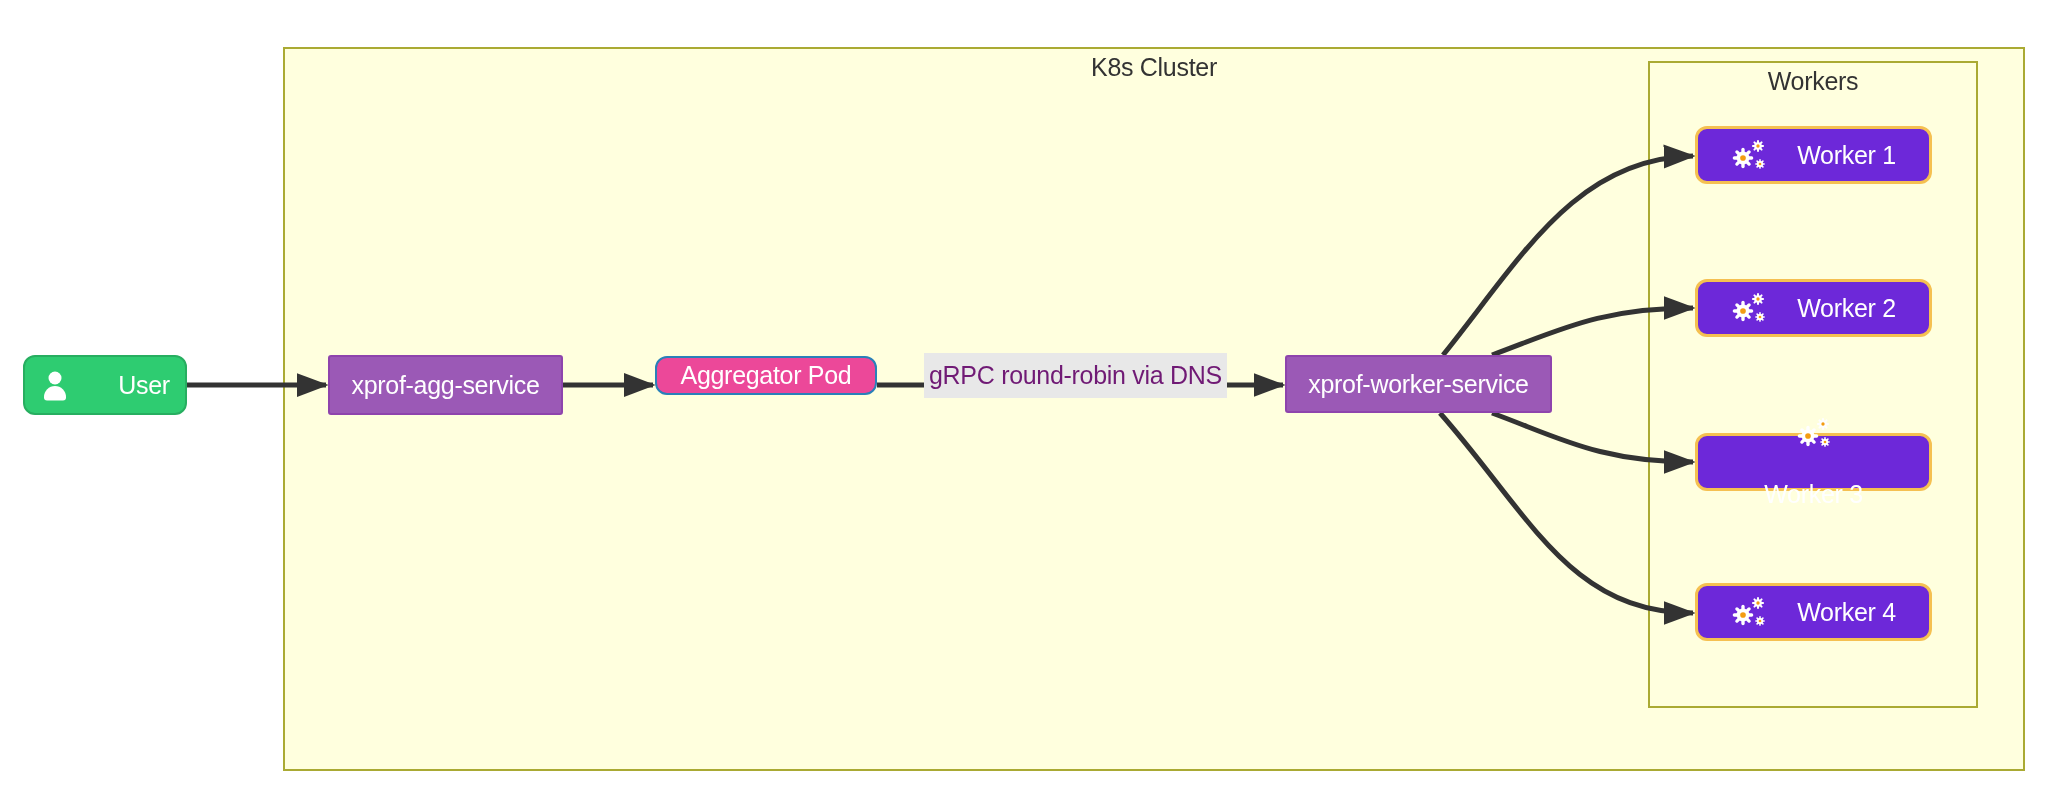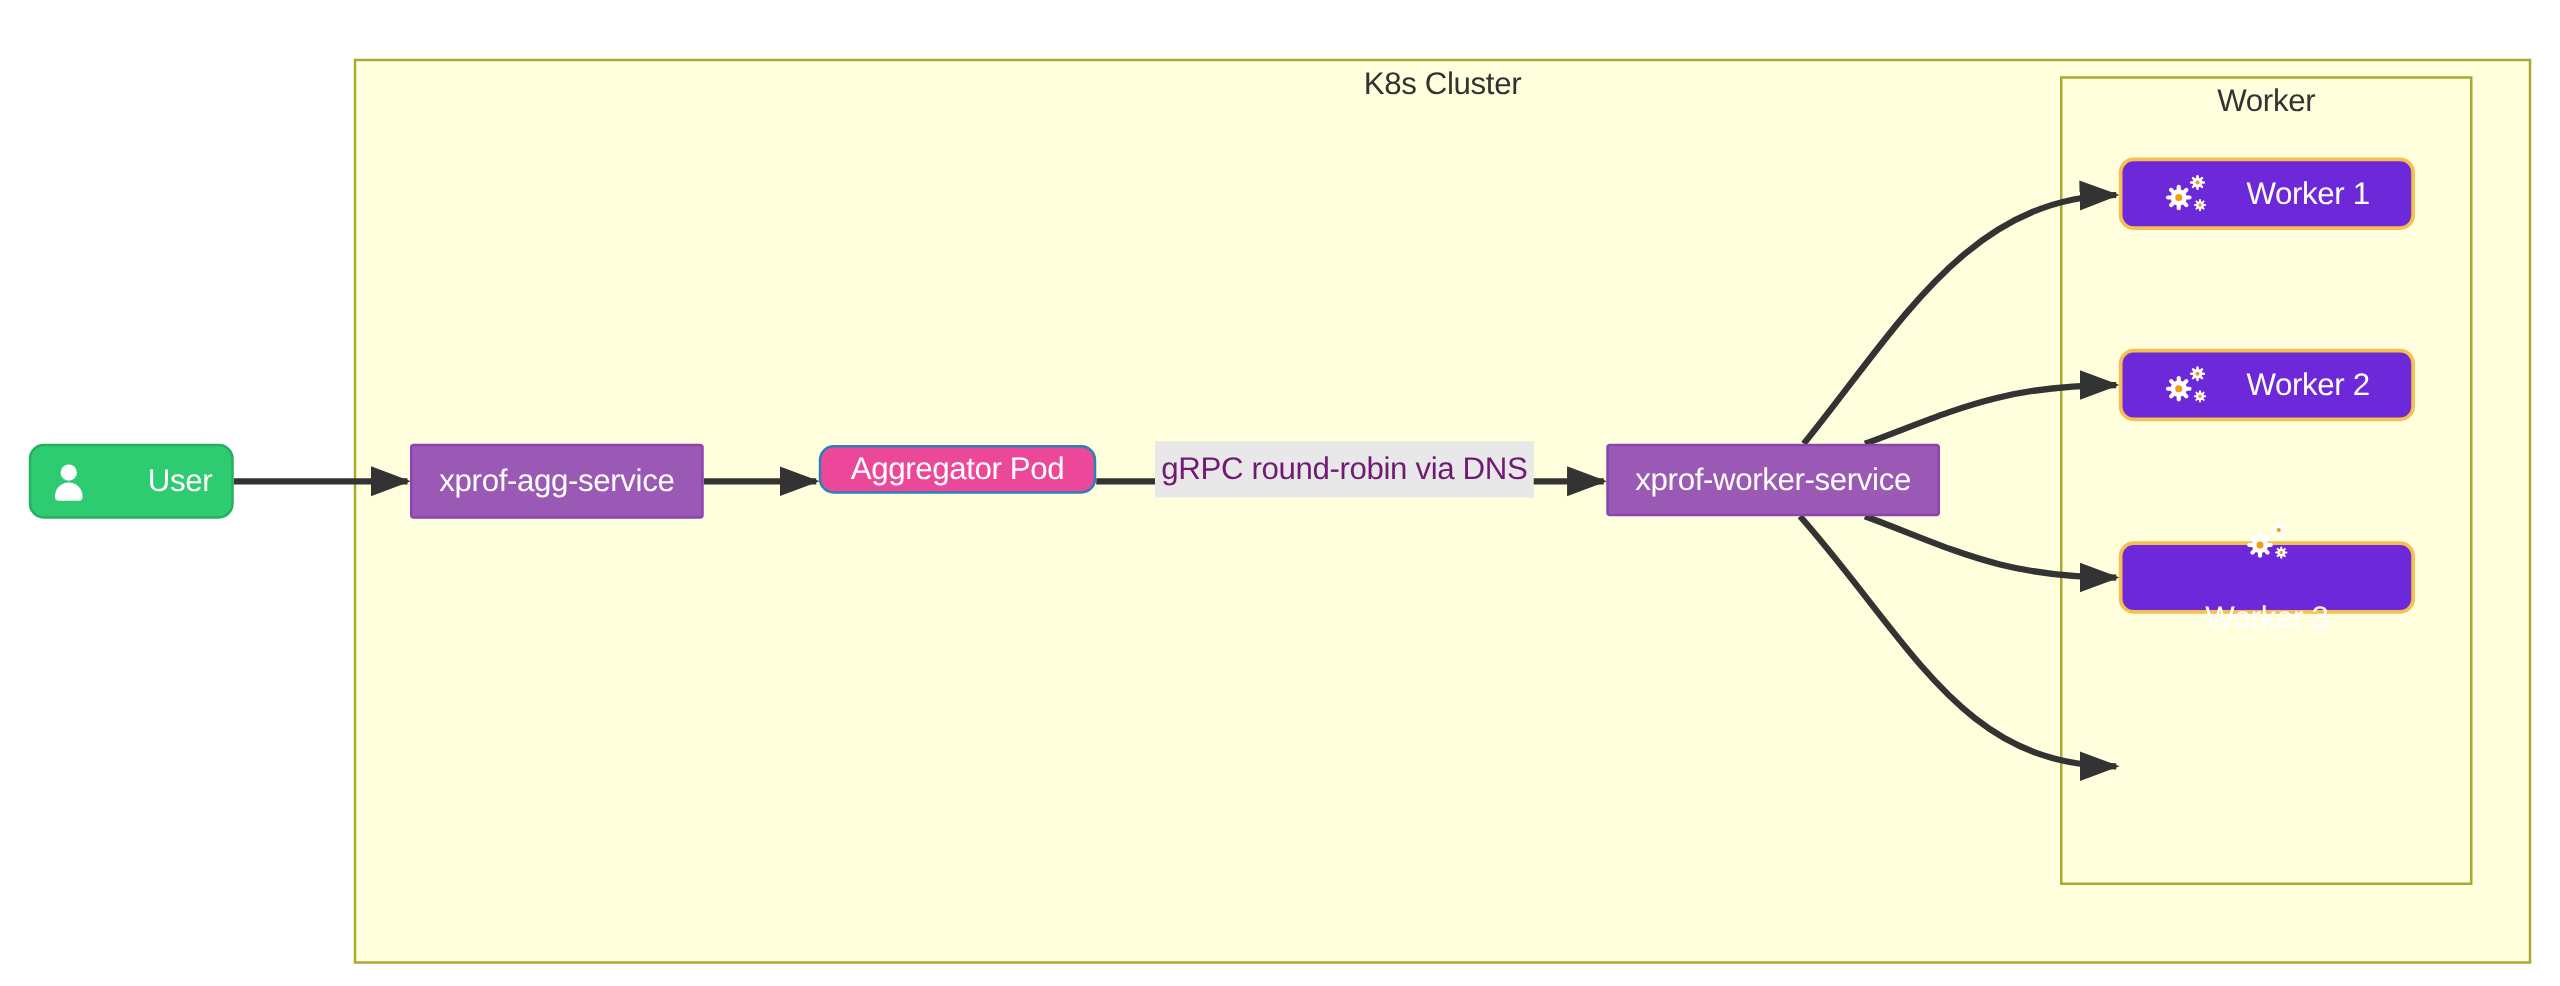--- a/index.html
+++ b/index.html
@@ -72,21 +72,21 @@
 </head>
 <body>
 
 <div class="canvas">
 
   <div class="cluster">
     <div class="cluster-title">K8s Cluster</div>
   </div>
 
   <div class="workers-group">
-    <div class="workers-title">Worker</div>
+    <div class="workers-title">Workers</div>
   </div>
 
   <svg class="edges">
     <defs>
       <marker id="arrow" viewBox="0 0 12 10" refX="11" refY="5" markerWidth="32" markerHeight="27" markerUnits="userSpaceOnUse" orient="auto">
         <path d="M0,0.5 L12,5 L0,9.5 Z" fill="#333333"></path>
       </marker>
       <g id="gear">
         <g stroke="#ffffff" stroke-width="3.2" stroke-linecap="round">
           <line x1="-8.2" y1="0" x2="8.2" y2="0"></line>
@@ -149,14 +149,22 @@
 
   <div class="node node-worker w3">
     <svg class="icon" width="36" height="34" viewBox="0 0 36 34">
       <use href="#gear" transform="translate(12,20) scale(1.05)"></use>
       <use href="#gear" transform="translate(27,8) scale(0.62)"></use>
       <use href="#gear" transform="translate(29,26) scale(0.5)"></use>
     </svg>
     <span>Worker 3</span>
   </div>
 
+  <div class="node node-worker w4">
+    <svg class="icon" width="36" height="34" viewBox="0 0 36 34">
+      <use href="#gear" transform="translate(12,20) scale(1.05)"></use>
+      <use href="#gear" transform="translate(27,8) scale(0.62)"></use>
+      <use href="#gear" transform="translate(29,26) scale(0.5)"></use>
+    </svg>
+    <span>Worker 4</span>
+  </div>
 
 </div>
 
 </body></html>

